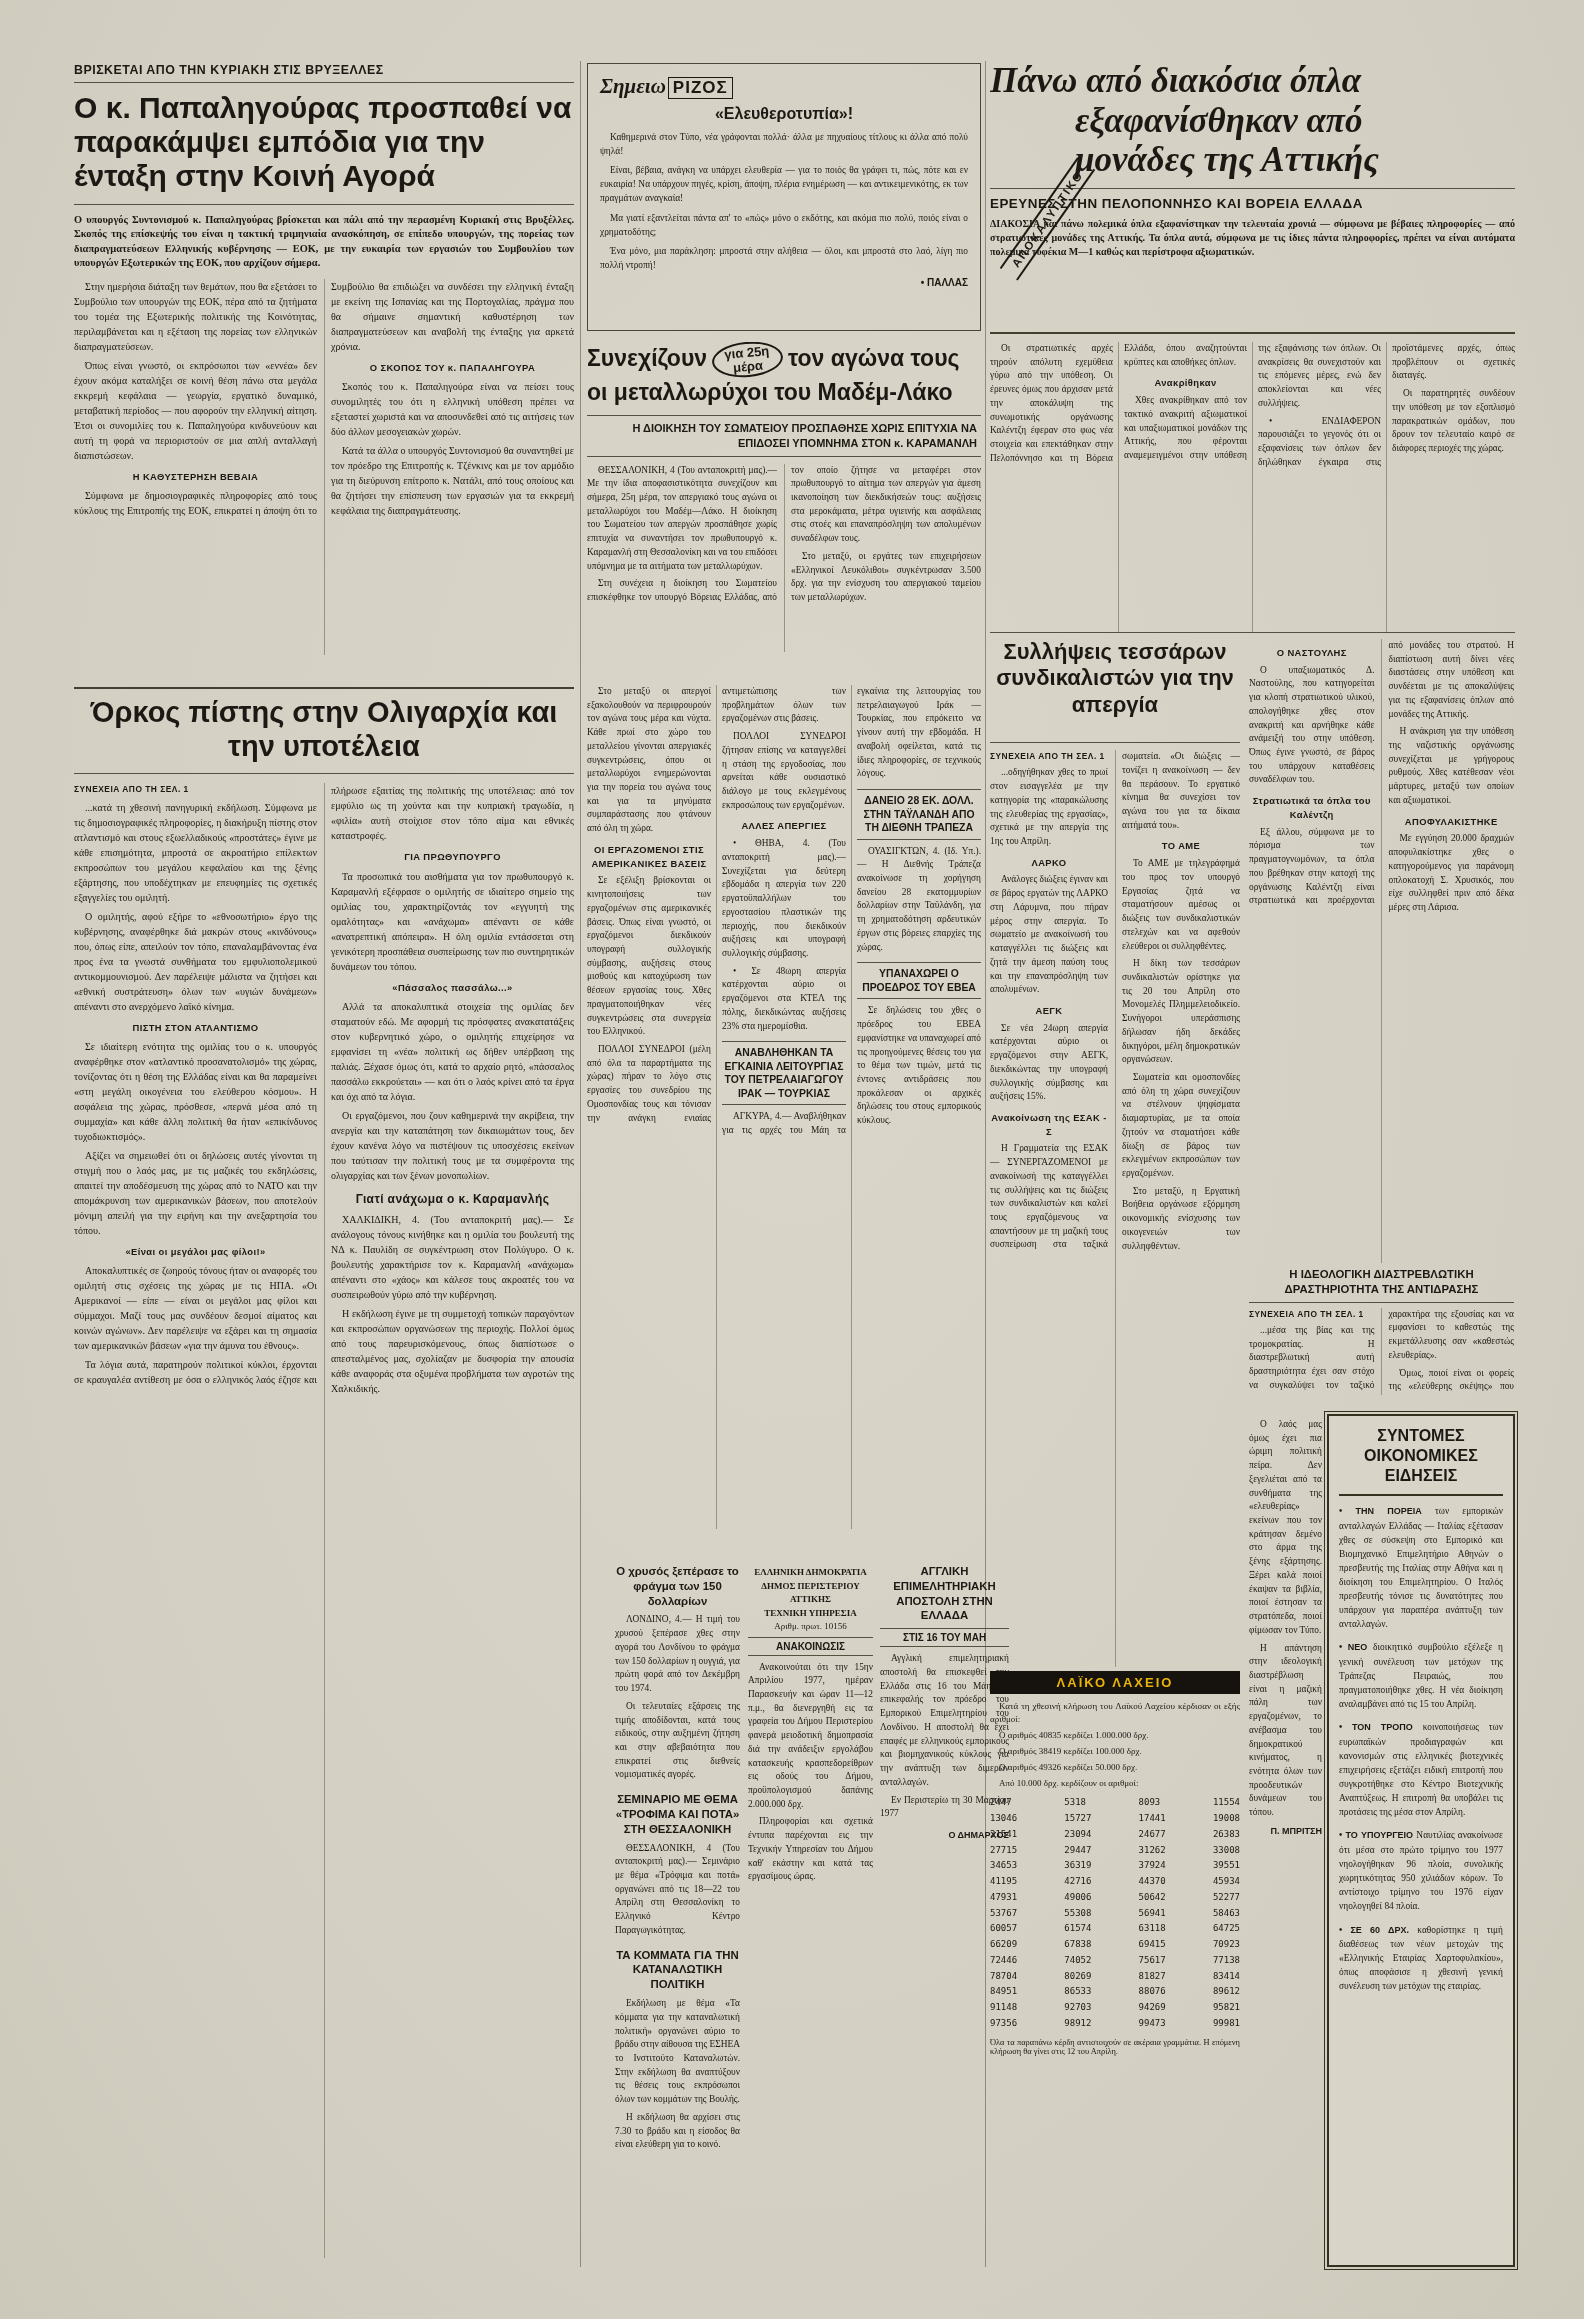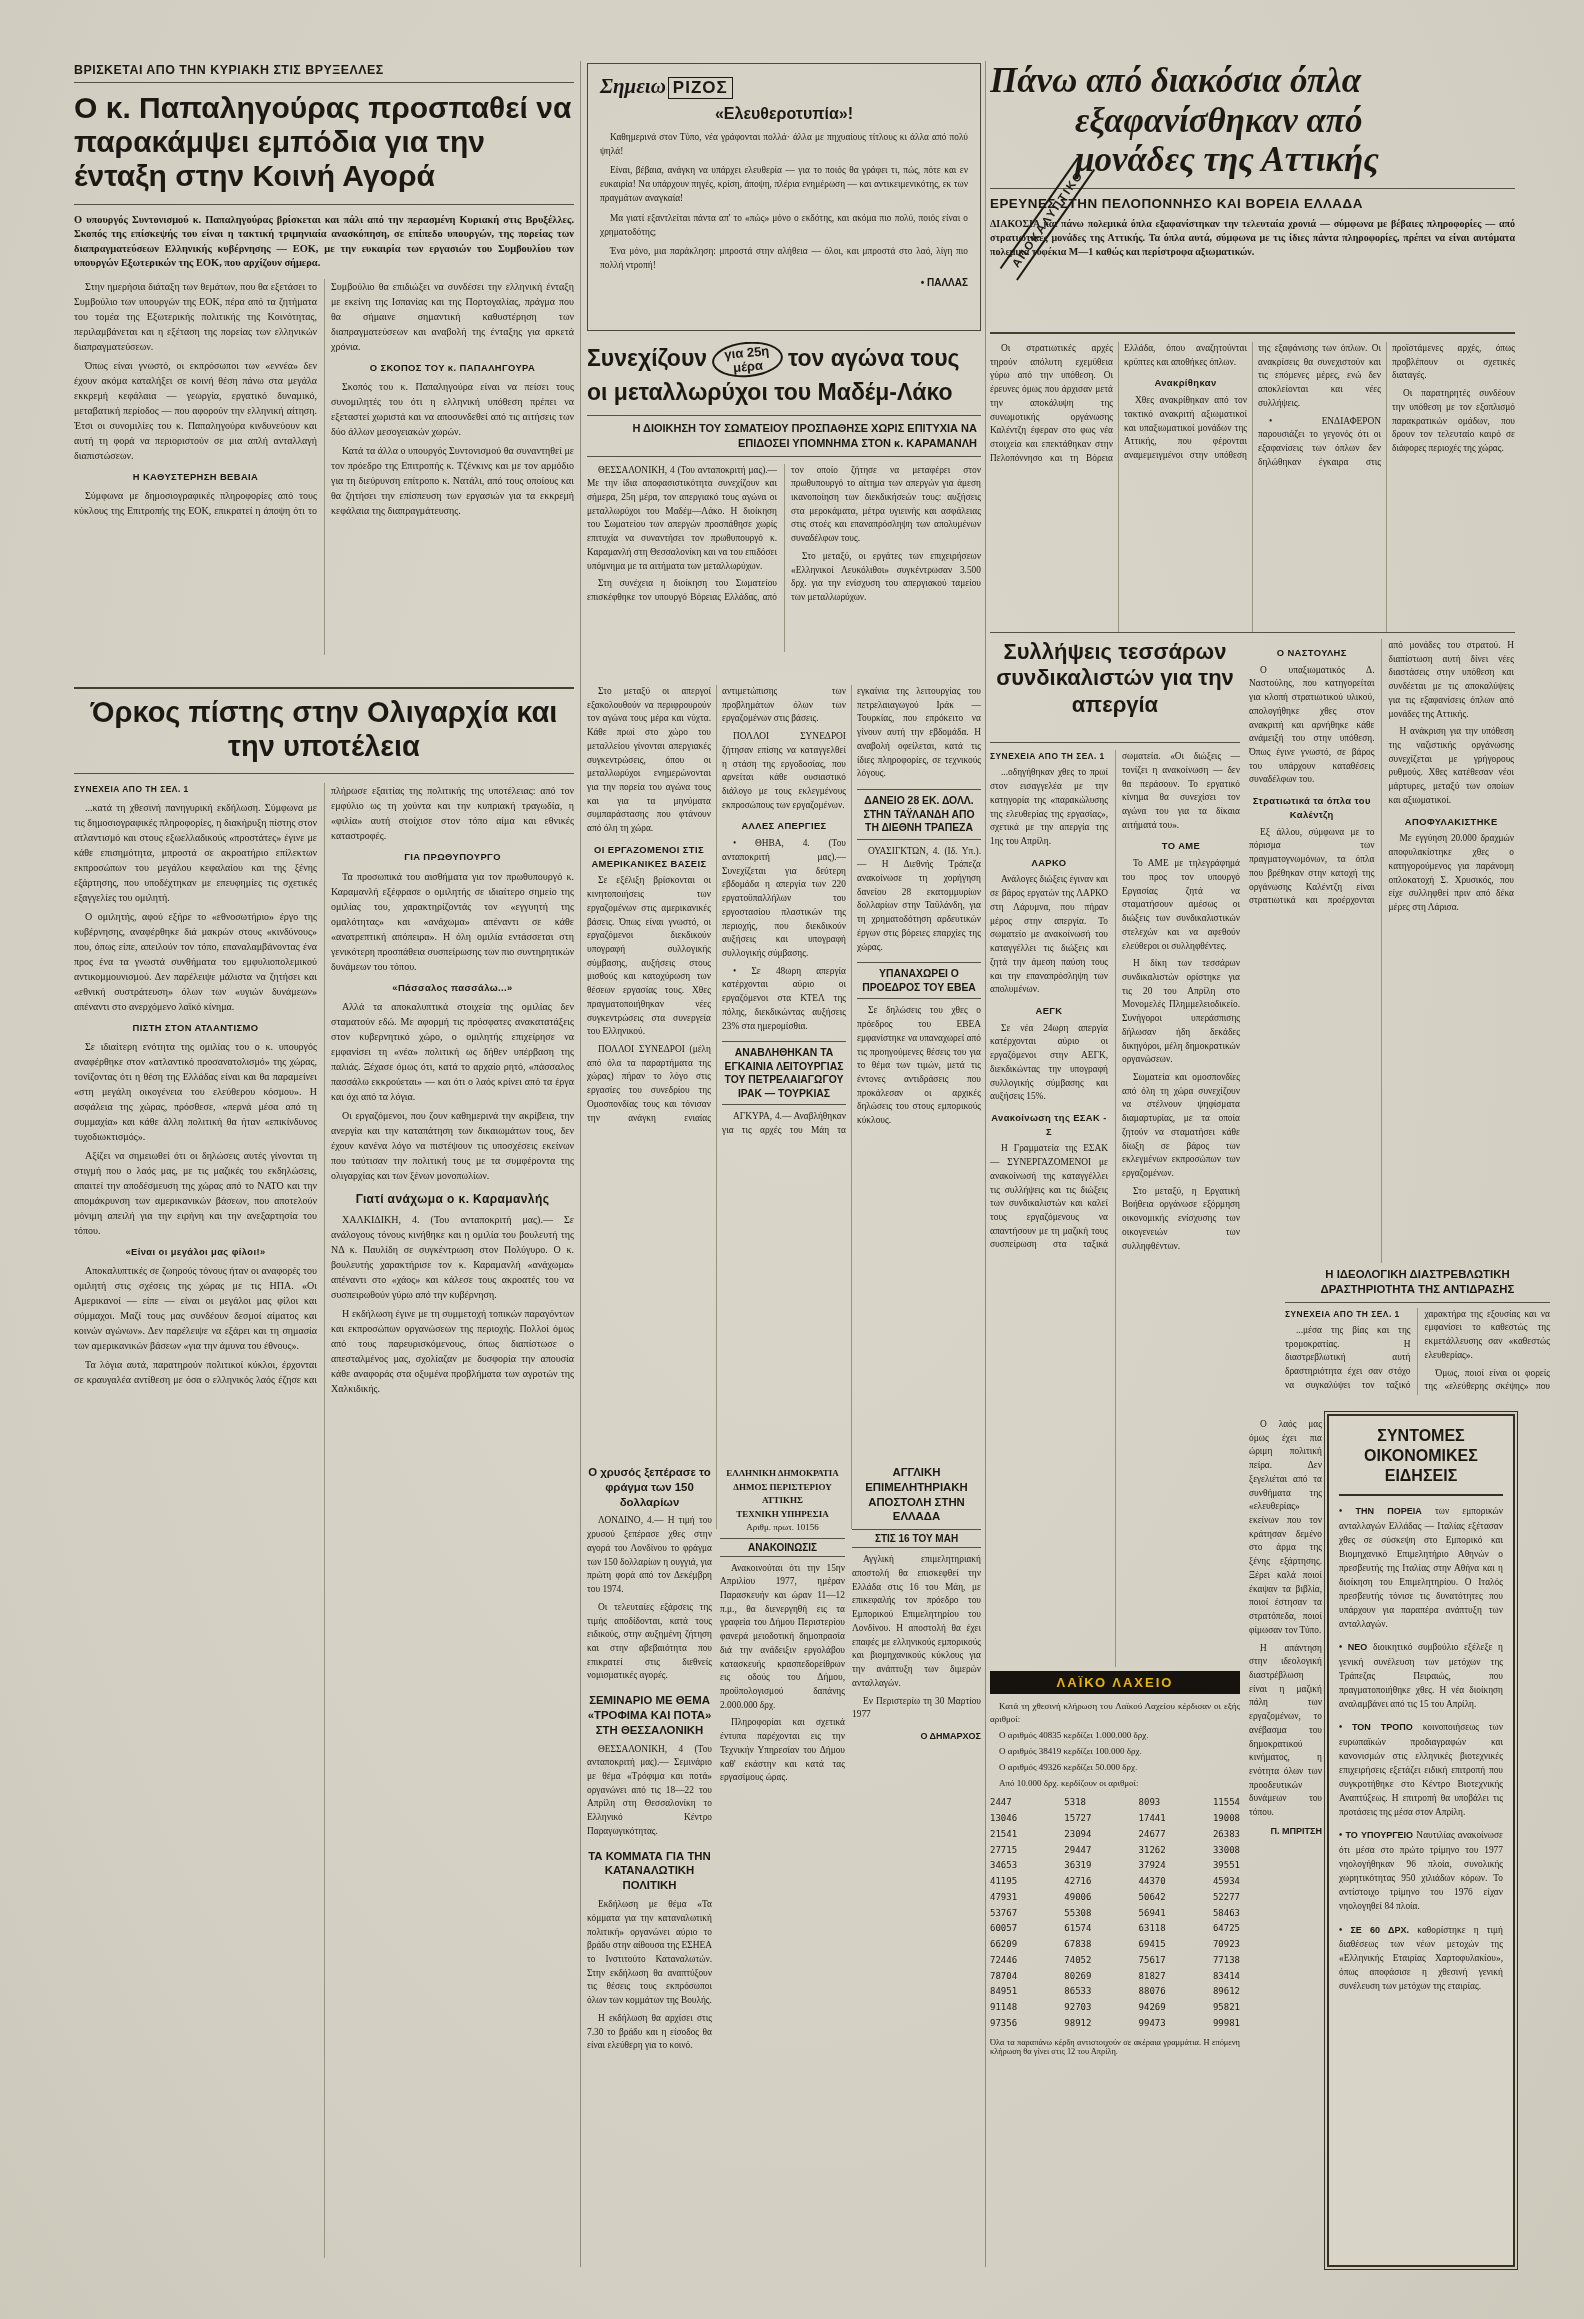--- a/index.html
+++ b/index.html
@@ -71,21 +71,21 @@
           border:2px solid #1c1914; border-radius:50%; padding:2px 11px; font-size:13px; line-height:1.05;
           transform:rotate(-5deg); margin:0 5px; vertical-align:middle; }
   .madem-sub { font-family:"Liberation Sans", sans-serif; font-weight:bold; font-size:11px; line-height:1.35; text-align:right;
                border-top:1px solid #55503f; border-bottom:1px solid #55503f; padding:5px 4px; margin:8px 0 7px; }
   .madem-cols { height:188px; }
 
   
   .cflow { position:absolute; left:587px; top:685px; width:394px; height:844px; overflow:hidden; }
 
   
-  .cbot { position:absolute; top:1459px; height:735px; overflow:hidden; }
+  .cbot { position:absolute; top:1558px; height:735px; overflow:hidden;margin-left:28px; }
   .cbotA { left:587px; width:125px; }
   .cbotB { left:720px; width:125px; }
   .cbotC { left:852px; width:129px; }
   .mini-head { font-family:"Liberation Sans", sans-serif; font-weight:bold; font-size:11.4px; line-height:1.3;
                text-align:center; margin:6px 0 5px; }
   .mini-sub { font-family:"Liberation Sans", sans-serif; font-weight:bold; font-size:10px; text-align:center;
               border-top:1px solid #55503f; border-bottom:1px solid #55503f; padding:3px 0; margin-bottom:5px; }
   .gov-lines { text-align:center; font-size:9px; line-height:1.5; margin:8px 0 3px; }
   .gov-lines .b { font-weight:bold; }
 
@@ -114,21 +114,21 @@
   .laiko-txt { font-size:9px; line-height:1.45; text-align:justify; }
   .laiko-txt p { margin-bottom:3px; text-indent:9px; }
   .laiko-rows { margin-top:5px; font-family:"DejaVu Sans Mono", monospace; font-size:9px; line-height:1.75; }
   .laiko-rows div { text-align:justify; text-align-last:justify; }
   .laiko-note { font-size:8.4px; margin-top:6px; text-align:justify; }
 
   
   .opla2 { position:absolute; left:1249px; top:639px; width:265px; height:624px; overflow:hidden; }
 
   
-  .ideo { position:absolute; left:1285px; top:1267px; width:265px; height:145px; overflow:hidden; }
+  .ideo { position:absolute; left:1249px; top:1267px; width:265px; height:145px; overflow:hidden; }
   .ideo-headline { font-family:"Liberation Sans", sans-serif; font-weight:bold; font-size:11.4px; line-height:1.3;
                    text-align:center; border-bottom:1px solid #55503f; padding-bottom:5px; margin-bottom:5px; }
   .ideo-cont { position:absolute; left:1249px; top:1418px; width:73px; height:849px; overflow:hidden; }
   .sig { text-align:right; font-family:"Liberation Sans", sans-serif; font-weight:bold; font-size:9px; margin-top:5px; }
 
   
   .syn { position:absolute; left:1327px; top:1414px; width:188px; height:853px;
          border:2px solid #35301f; outline:1px solid #35301f; outline-offset:2px;
          padding:10px 10px; overflow:hidden; background:#d8d4c8; }
   .syn-title { font-family:"Liberation Sans", sans-serif; font-weight:bold; font-size:16px; line-height:1.25;

